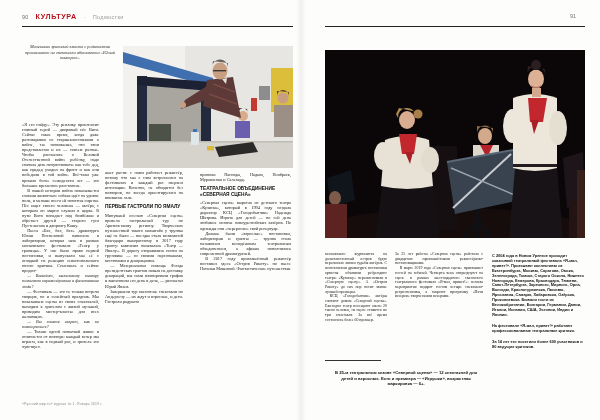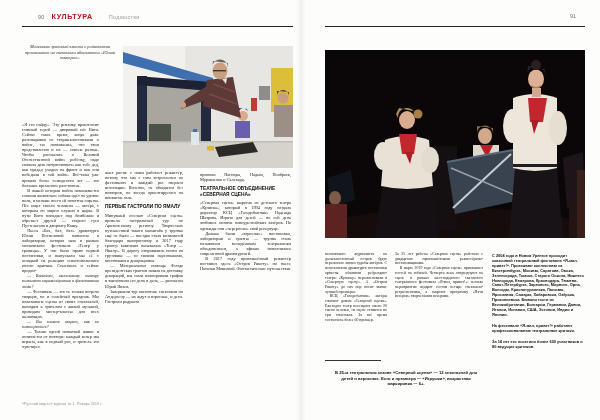--- a/index.html
+++ b/index.html
@@ -2,21 +2,21 @@
 <html><head>
 <meta charset="utf-8">
 <style>
   html,body{margin:0;padding:0;}
   body{width:600px;height:420px;background:#ffffff;overflow:hidden;
        font-family:"Liberation Serif", serif;color:#1a1a1a;}
   .spread{position:relative;width:600px;height:420px;background:#fdfdfc;}
   .gutter{position:absolute;left:296px;top:0;width:10px;height:420px;
           background:linear-gradient(90deg,rgba(0,0,0,0) 0%,rgba(0,0,0,.05) 50%,rgba(0,0,0,0) 100%);}
   
-  .hdr-left{position:absolute;left:38px;top:12px;display:flex;align-items:baseline;gap:7px;
+  .hdr-left{position:absolute;left:22px;top:12px;display:flex;align-items:baseline;gap:7px;
             font-family:"Liberation Sans",sans-serif;}
   .pagenum{font-size:5.4px;color:#6f6f6f;letter-spacing:.3px;}
   .rubric{font-size:7.2px;font-weight:bold;color:#b5121b;letter-spacing:.6px;}
   .rubric-sep{font-size:5.6px;color:#9a9a9a;}
   .section{font-size:5.6px;color:#9a9a9a;letter-spacing:.3px;}
   .pagenum-right{position:absolute;left:570px;top:13px;font-family:"Liberation Sans",sans-serif;
                  font-size:5.4px;color:#6f6f6f;}
   .rule{position:absolute;height:1px;background:#222;}
   .rule-l{left:22px;top:26px;width:271px;}
   .rule-r{left:325px;top:26px;width:260px;}

